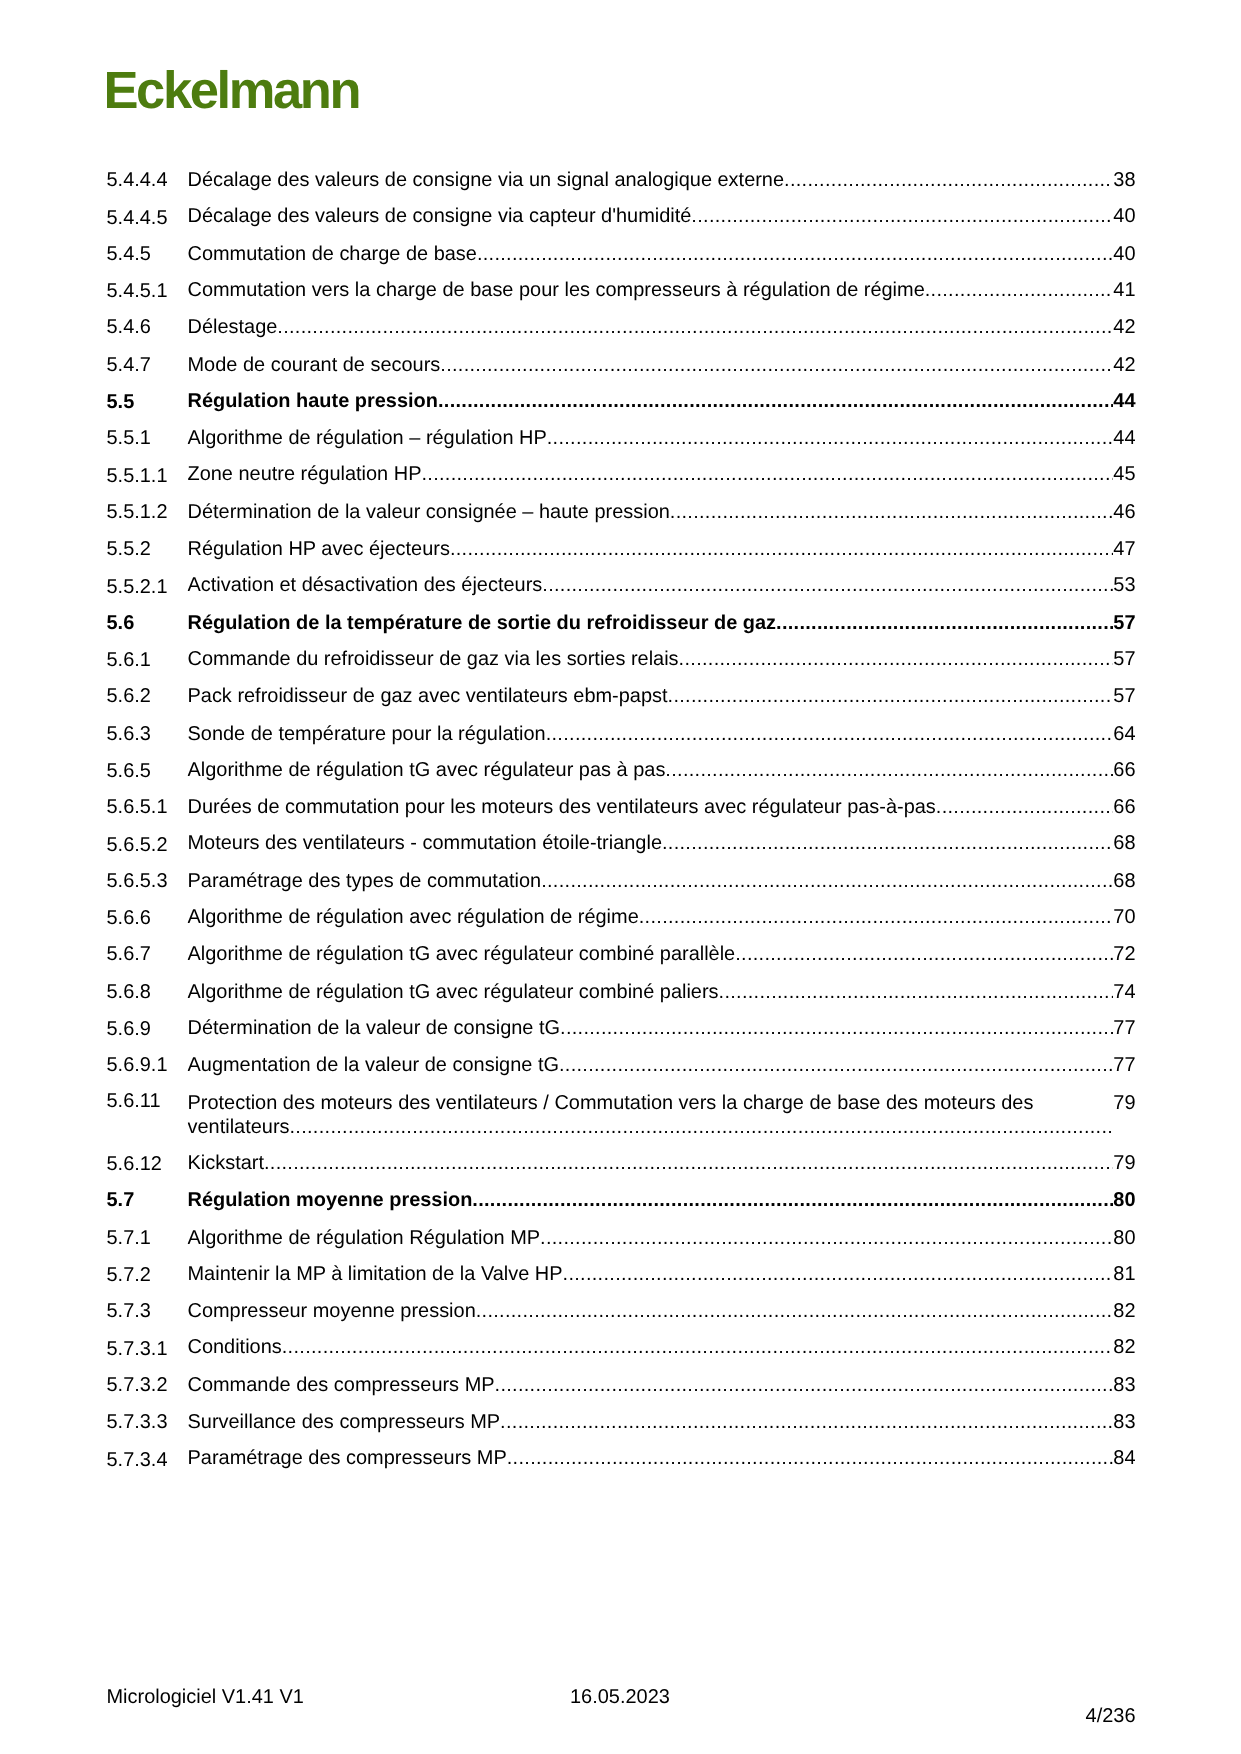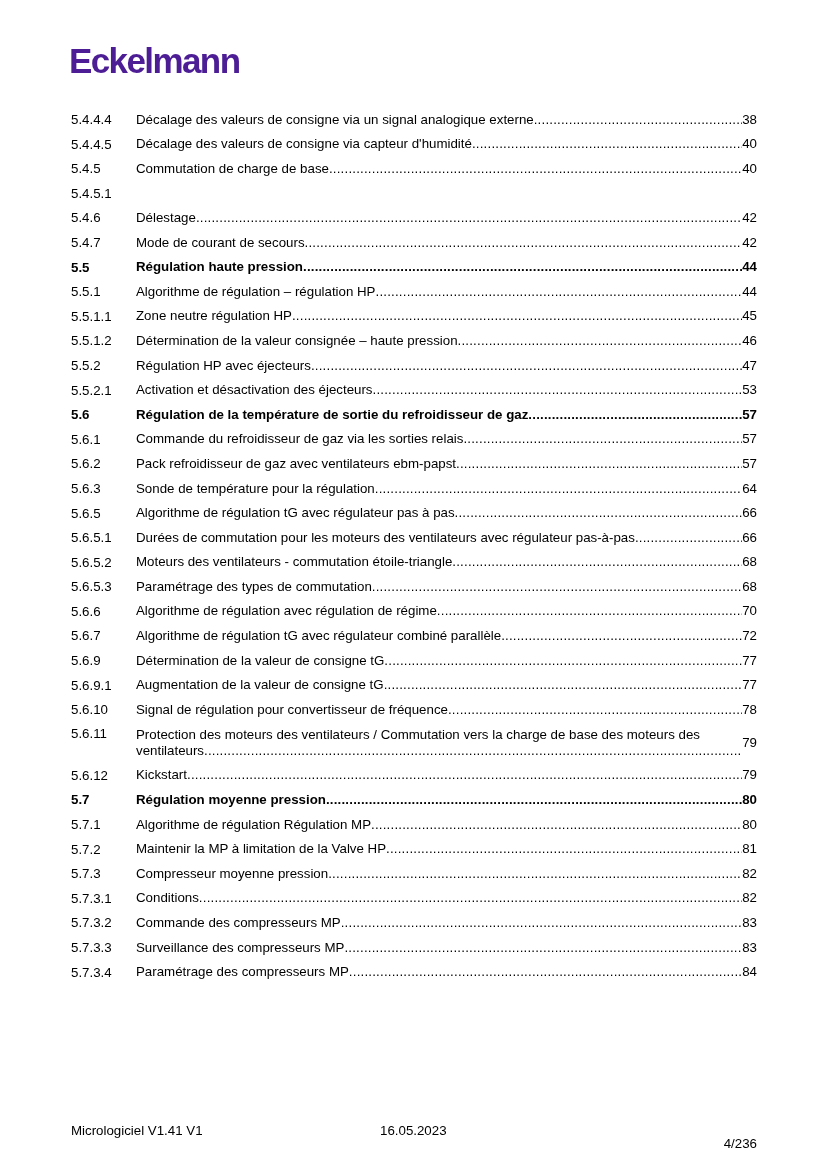--- a/index.html
+++ b/index.html
@@ -3,36 +3,36 @@
 <meta charset="utf-8">
 <style>
   html, body { margin: 0; padding: 0; background: #ffffff; }
   body {
     width: 827px; height: 1169px; position: relative; overflow: hidden;
     font-family: "Liberation Sans", sans-serif; color: #000;
   }
   .logo {
     position: absolute; left: 69px; top: 41px;
     font-family: "Liberation Sans", sans-serif; font-weight: bold;
-    font-size: 35px; letter-spacing: -1.6px; color: #4c1d95;
+    font-size: 35px; letter-spacing: -1.6px; color: #4d7c0f;
     line-height: 40px;
   }
   .toc {
     position: absolute; left: 71px; top: 107px; width: 686px;
   }
   .row {
     display: flex; align-items: flex-end;
     font-size: 13.3px; line-height: 16px;
-    height: 24.6px; box-sizing: border-box; padding-bottom: 4px; gap: 11px;
+    height: 24.6px; box-sizing: border-box; padding-bottom: 4px;
   }
   .row.two-line { height: 41px; }
   .row.bold { font-weight: bold; }
   .num { width: 54px; flex: 0 0 54px; align-self: flex-start; padding-top: 5px; }
   .row.two-line .num { padding-top: 4px; }
-  .entry { flex: 1; display: flex; align-items: center; min-width: 0; }
+  .entry { flex: 1; display: flex; align-items: flex-start; min-width: 0; }
   .title-wrap { flex: 1; min-width: 0; overflow: hidden; position: relative; }
   .title-line { display: block; white-space: nowrap; }
   .last-line { display: flex; align-items: flex-end; overflow: hidden; white-space: nowrap; }
   .last-line .t { flex: 0 0 auto; }
   .dots {
     flex: 1; overflow: hidden; white-space: nowrap; letter-spacing: 0.2px;
   }
   .dots::after {
     content: "..........................................................................................................................................................................................................................................................";
   }
@@ -82,20 +82,29 @@
           <div class="last-line">
             <span class="t">Commutation de charge de base</span>
             <span class="dots"></span>
           </div>
         </div>
         <span class="page">40</span>
       </div>
     </div>
     <div class="row">
       <span class="num">5.4.5.1</span>
+      <div class="entry">
+        <div class="title-wrap">
+          <div class="last-line">
+            <span class="t">Commutation vers la charge de base pour les compresseurs à régulation de régime</span>
+            <span class="dots"></span>
+          </div>
+        </div>
+        <span class="page">41</span>
+      </div>
     </div>
     <div class="row">
       <span class="num">5.4.6</span>
       <div class="entry">
         <div class="title-wrap">
           <div class="last-line">
             <span class="t">Délestage</span>
             <span class="dots"></span>
           </div>
         </div>
@@ -300,20 +309,32 @@
         <div class="title-wrap">
           <div class="last-line">
             <span class="t">Algorithme de régulation tG avec régulateur combiné parallèle</span>
             <span class="dots"></span>
           </div>
         </div>
         <span class="page">72</span>
       </div>
     </div>
     <div class="row">
+      <span class="num">5.6.8</span>
+      <div class="entry">
+        <div class="title-wrap">
+          <div class="last-line">
+            <span class="t">Algorithme de régulation tG avec régulateur combiné paliers</span>
+            <span class="dots"></span>
+          </div>
+        </div>
+        <span class="page">74</span>
+      </div>
+    </div>
+    <div class="row">
       <span class="num">5.6.9</span>
       <div class="entry">
         <div class="title-wrap">
           <div class="last-line">
             <span class="t">Détermination de la valeur de consigne tG</span>
             <span class="dots"></span>
           </div>
         </div>
         <span class="page">77</span>
       </div>
@@ -321,32 +342,20 @@
     <div class="row">
       <span class="num">5.6.9.1</span>
       <div class="entry">
         <div class="title-wrap">
           <div class="last-line">
             <span class="t">Augmentation de la valeur de consigne tG</span>
             <span class="dots"></span>
           </div>
         </div>
         <span class="page">77</span>
-      </div>
-    </div>
-    <div class="row">
-      <span class="num">5.6.10</span>
-      <div class="entry">
-        <div class="title-wrap">
-          <div class="last-line">
-            <span class="t">Signal de régulation pour convertisseur de fréquence</span>
-            <span class="dots"></span>
-          </div>
-        </div>
-        <span class="page">78</span>
       </div>
     </div>
     <div class="row two-line">
       <span class="num">5.6.11</span>
       <div class="entry">
         <div class="title-wrap">
           <span class="title-line">Protection des moteurs des ventilateurs / Commutation vers la charge de base des moteurs des</span>
           <div class="last-line">
             <span class="t">ventilateurs</span>
             <span class="dots"></span>

